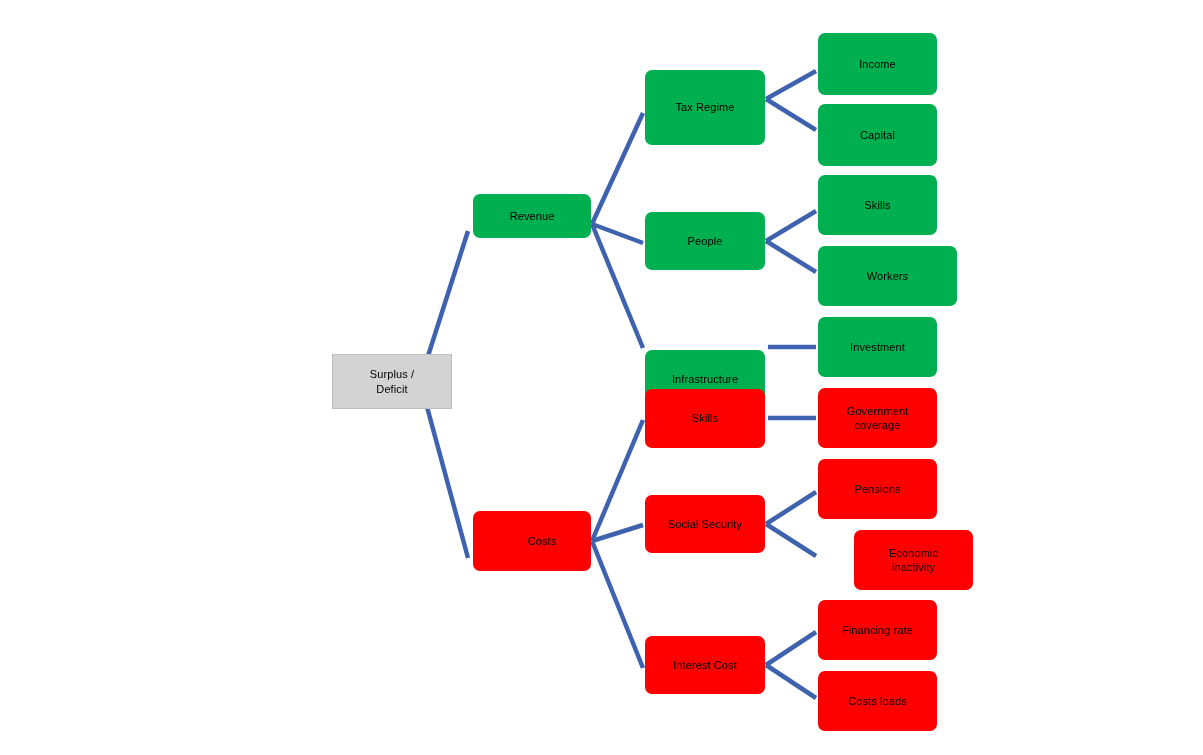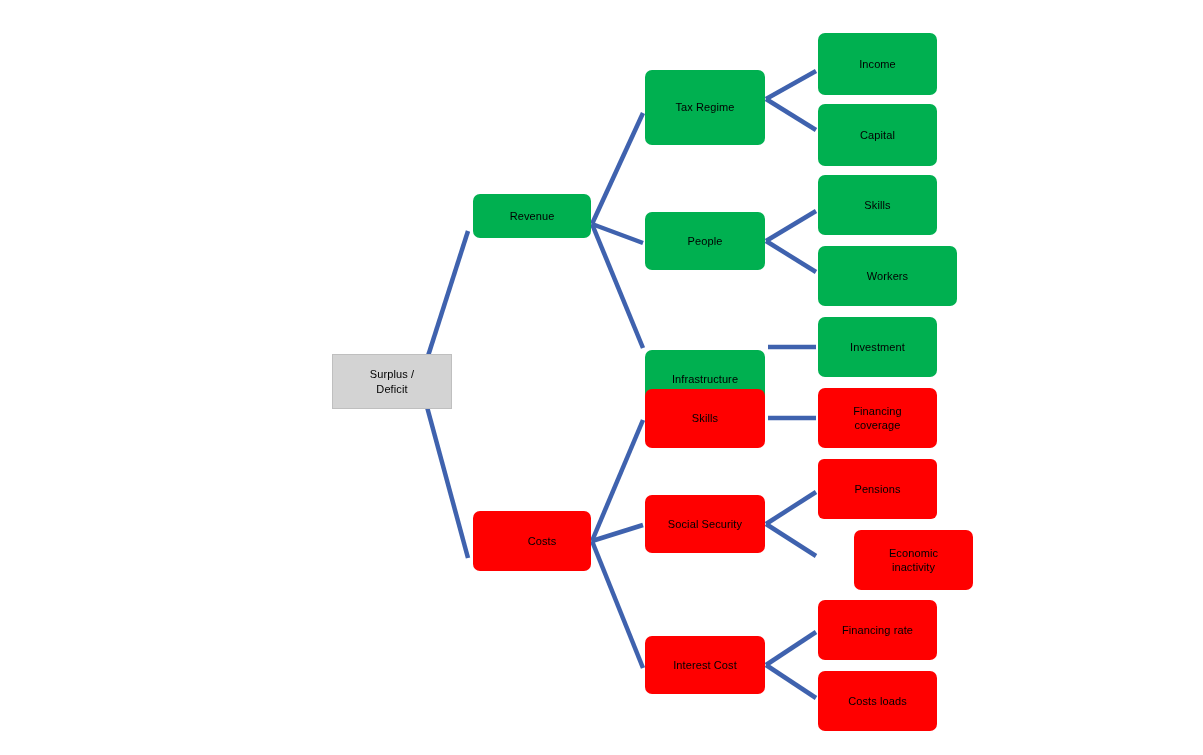--- a/index.html
+++ b/index.html
@@ -85,21 +85,21 @@
       <div class="node green" style="left: 645px; top: 212px; width: 120px; height: 58px;">People</div>
       <div class="node green" style="left: 645px; top: 318px; width: 120px; height: 59px; margin-top: 32px;">Infrastructure</div>
       <div class="node red" style="left: 645px; top: 389px; width: 120px; height: 59px;">Skills</div>
       <div class="node red" style="left: 645px; top: 495px; width: 120px; height: 58px;">Social Security</div>
       <div class="node red" style="left: 645px; top: 636px; width: 120px; height: 58px;">Interest Cost</div>
       <div class="node green" style="left: 818px; top: 33px; width: 119px; height: 62px;">Income</div>
       <div class="node green" style="left: 818px; top: 104px; width: 119px; height: 62px;">Capital</div>
       <div class="node green" style="left: 818px; top: 175px; width: 119px; height: 60px;">Skills</div>
       <div class="node green" style="left: 818px; top: 246px; width: 139px; height: 60px;">Workers</div>
       <div class="node green" style="left: 818px; top: 317px; width: 119px; height: 60px;">Investment</div>
-      <div class="node red" style="left: 818px; top: 388px; width: 119px; height: 60px;">Financing
+      <div class="node red" style="left: 818px; top: 388px; width: 119px; height: 60px;">Government
 coverage</div>
-      <div class="node red" style="left: 818px; top: 459px; width: 119px; height: 60px; border-radius: 6px;">Pensions</div>
+      <div class="node red" style="left: 818px; top: 459px; width: 119px; height: 60px;">Pensions</div>
       <div class="node red" style="left: 818px; top: 530px; width: 119px; height: 60px; margin-left: 36px;">Economic
 inactivity</div>
       <div class="node red" style="left: 818px; top: 600px; width: 119px; height: 60px;">Financing rate</div>
       <div class="node red" style="left: 818px; top: 671px; width: 119px; height: 60px;">Costs loads</div>
     </div>
 </div>
 
 </body></html>

